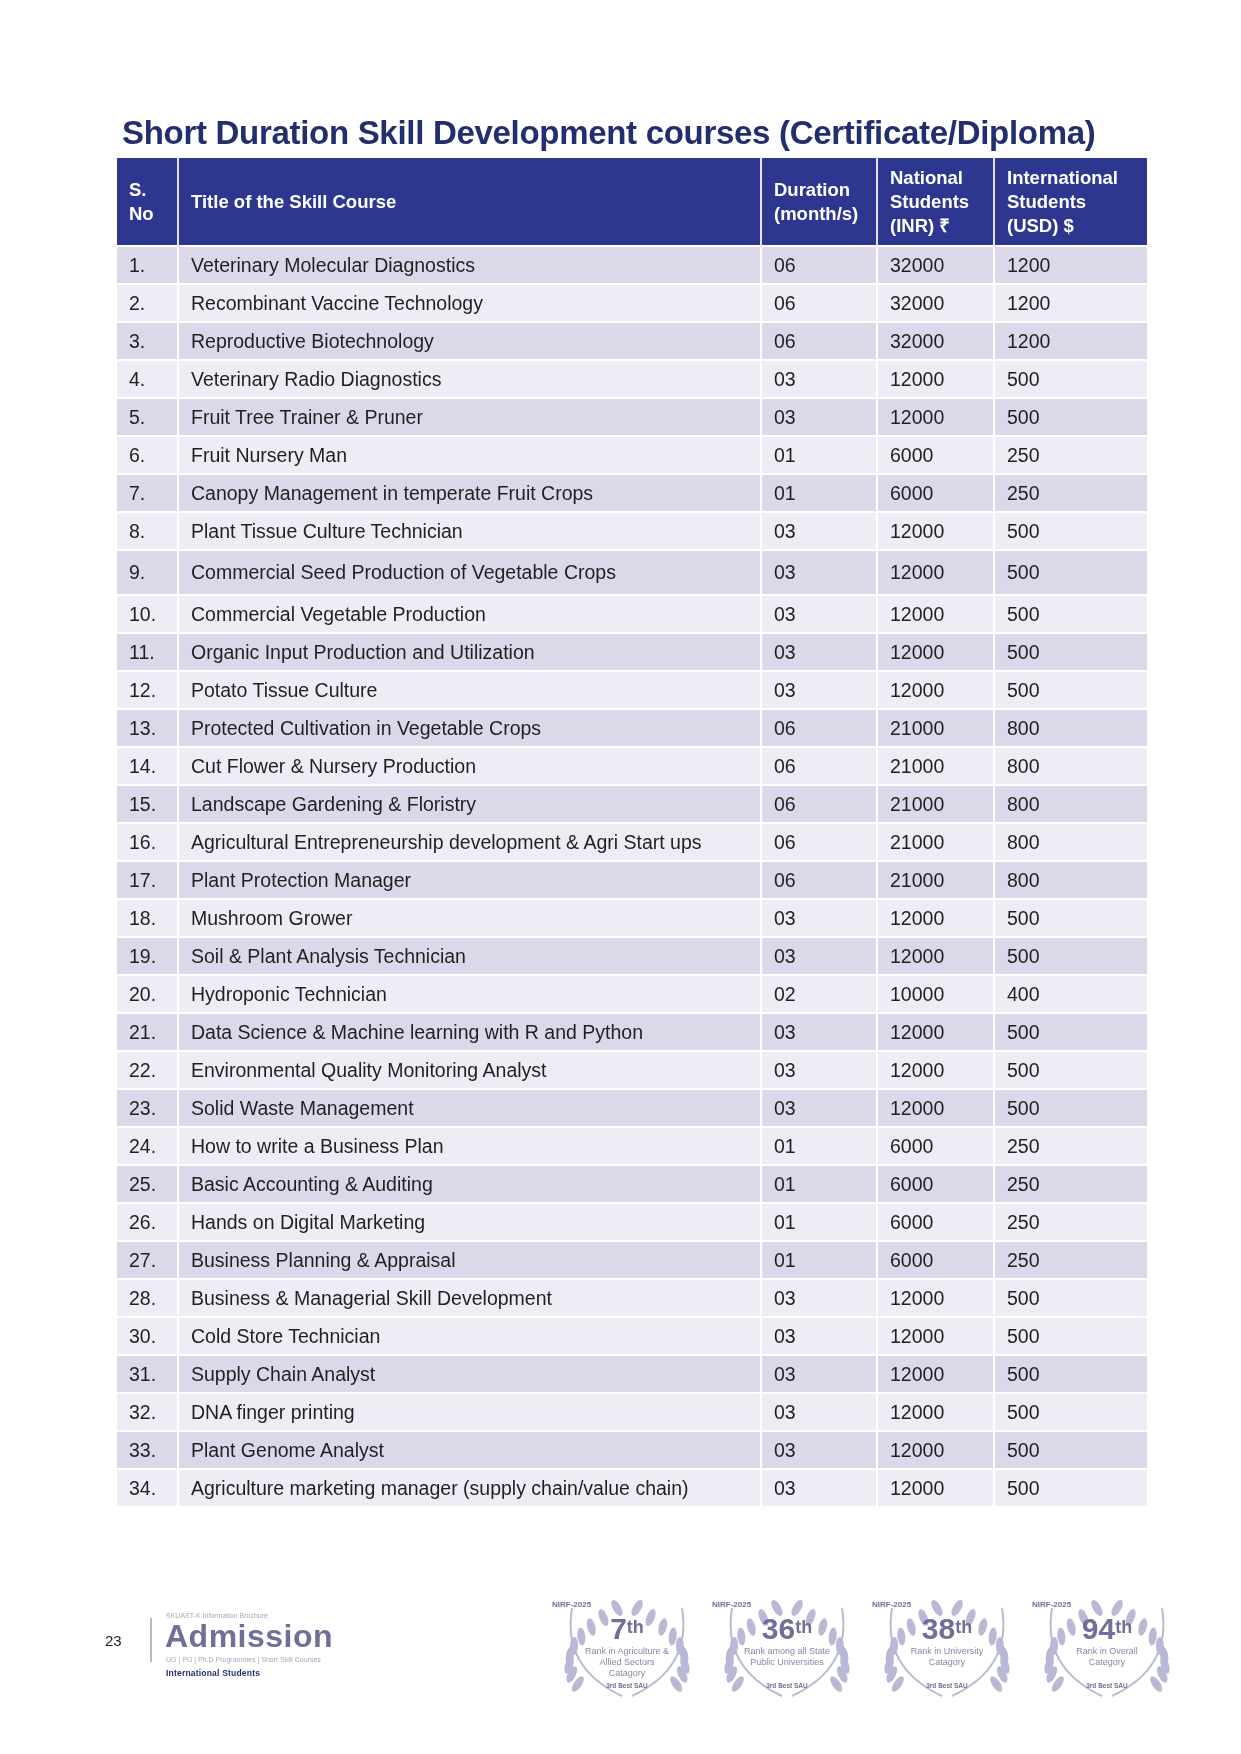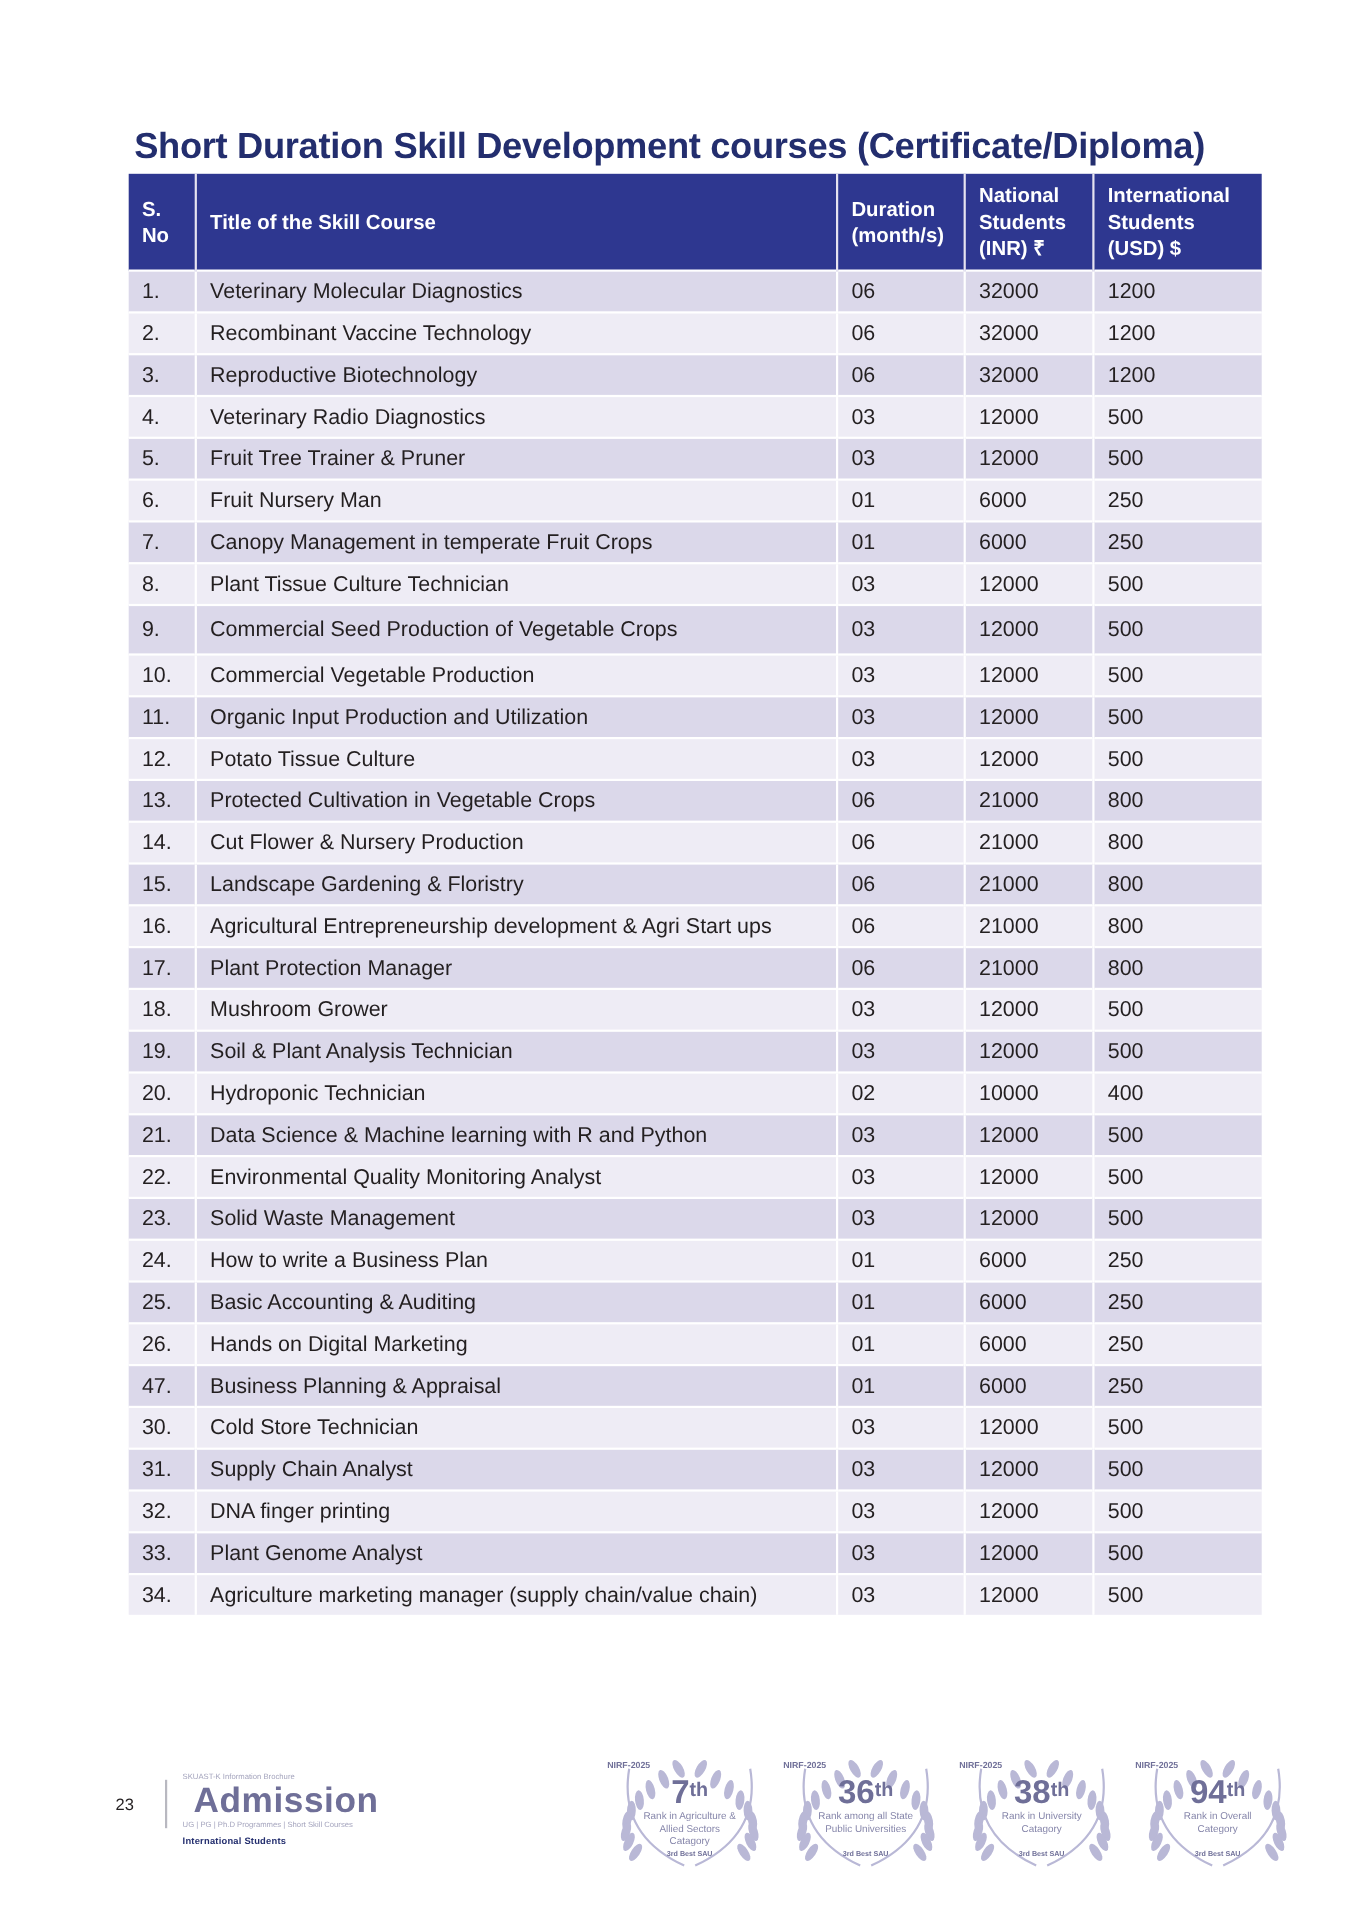--- a/index.html
+++ b/index.html
@@ -15,21 +15,21 @@
   table.courses th:last-child { border-right: none; }
   table.courses td { font-size: 19.5px; height: 36px; padding: 0 12px; vertical-align: middle; border-right: 2px solid #ffffff; border-top: 2px solid #ffffff; white-space: nowrap; color: #231f20; }
   table.courses td:last-child { border-right: none; }
   table.courses tr.odd td { background: #dbd8ea; }
   table.courses tr.even td { background: #eeecf5; }
   table.courses tr.tall td { height: 43px; }
   .footer { position: absolute; left: 0; top: 1590px; width: 1241px; height: 110px; }
   .page-number { position: absolute; left: 105px; top: 42px; font-size: 15px; color: #231f20; }
   .footer-divider { position: absolute; left: 150px; top: 28px; width: 2px; height: 44px; background: #b8b8c0; }
   .brochure-label { position: absolute; left: 166px; top: 22px; font-size: 7px; color: #a4a4bd; }
-  .admission-title { position: absolute; left: 165px; top: 28px; font-size: 32px; font-weight: 700; color: #6f6f98; letter-spacing: 0.5px; margin-left: 11px; }
+  .admission-title { position: absolute; left: 165px; top: 28px; font-size: 32px; font-weight: 700; color: #6f6f98; letter-spacing: 0.5px; }
   .programmes-label { position: absolute; left: 166px; top: 66px; font-size: 7px; color: #a4a4bd; white-space: nowrap; }
   .intl-label { position: absolute; left: 166px; top: 78px; font-size: 8.5px; font-weight: 700; color: #232e6e; letter-spacing: 0.2px; }
   .badge { position: absolute; top: 0; width: 150px; height: 110px; }
   .badge svg.wreath { position: absolute; left: 0; top: 8px; width: 150px; height: 100px; }
   .badge .b-head { position: absolute; left: 0; width: 150px; top: 10px; text-align: left; font-size: 8px; font-weight: 700; color: #6f6f98; }
   .badge .b-rank { position: absolute; left: 0; width: 150px; top: 20px; text-align: center; font-size: 30px; font-weight: 700; color: #6f6f98; line-height: 34px; }
   .badge .b-rank sup { font-size: 18px; vertical-align: 6px; }
   .badge .b-desc { position: absolute; left: 30px; width: 90px; top: 56px; text-align: center; font-size: 9px; line-height: 11px; color: #8686aa; }
   .badge .b-foot { position: absolute; left: 0; width: 150px; top: 92px; text-align: center; font-size: 6.5px; font-weight: 700; color: #6f6f98; }
 </style>
@@ -232,25 +232,32 @@
         <td>250</td>
       </tr>
       <tr class="even">
         <td>26.</td>
         <td>Hands on Digital Marketing</td>
         <td>01</td>
         <td>6000</td>
         <td>250</td>
       </tr>
       <tr class="odd">
-        <td>47.</td>
+        <td>27.</td>
         <td>Business Planning &amp; Appraisal</td>
         <td>01</td>
         <td>6000</td>
         <td>250</td>
+      </tr>
+      <tr class="even">
+        <td>28.</td>
+        <td>Business &amp; Managerial Skill Development</td>
+        <td>03</td>
+        <td>12000</td>
+        <td>500</td>
       </tr>
       <tr class="even">
         <td>30.</td>
         <td>Cold Store Technician</td>
         <td>03</td>
         <td>12000</td>
         <td>500</td>
       </tr>
       <tr class="odd">
         <td>31.</td>

